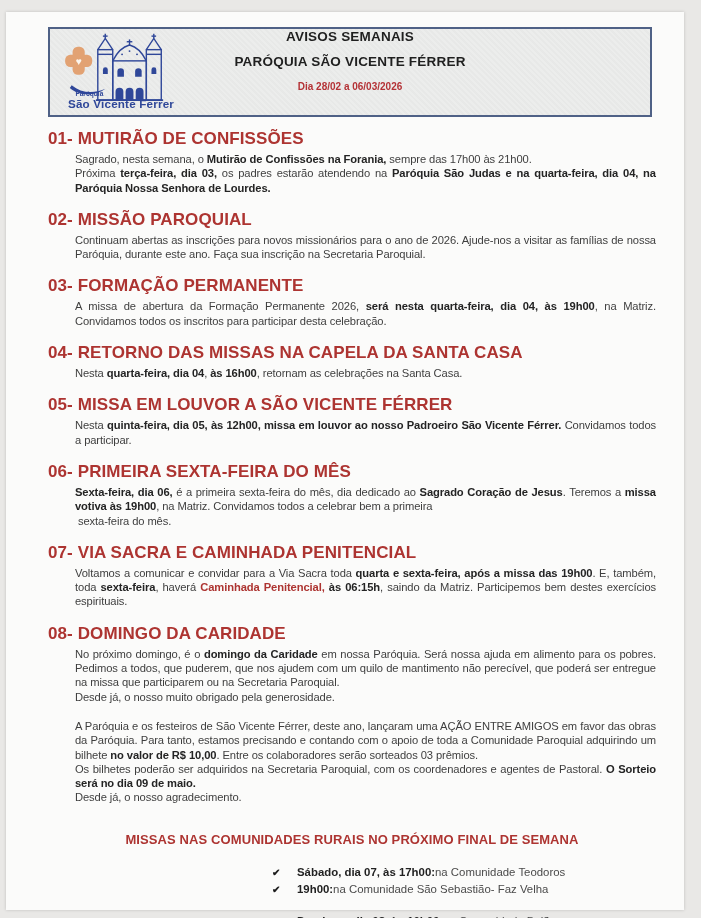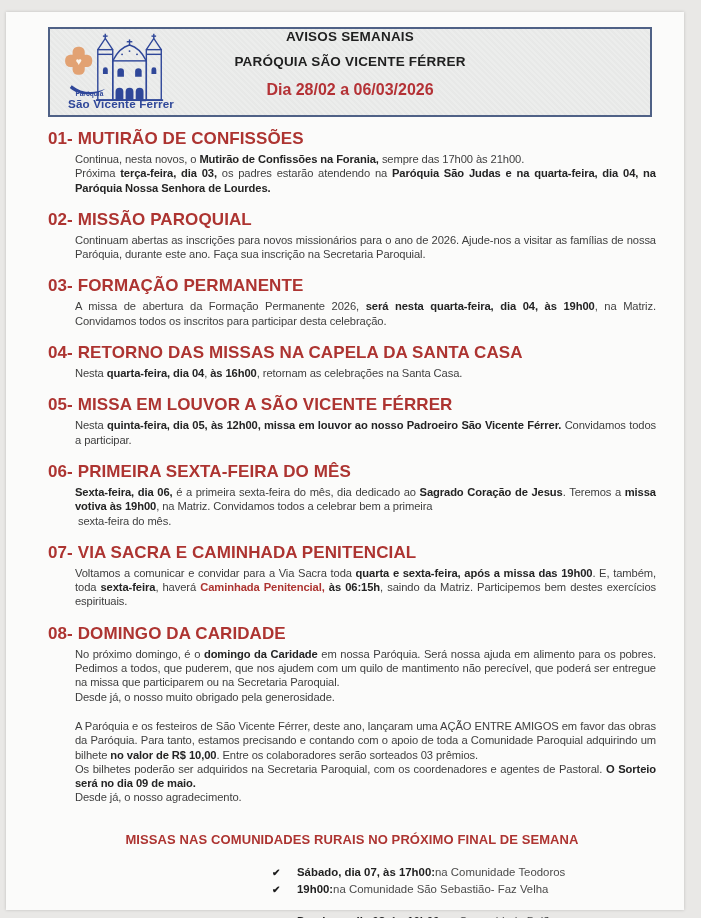--- a/index.html
+++ b/index.html
@@ -24,21 +24,21 @@
     background:
       repeating-linear-gradient(45deg, rgba(160,160,160,.06) 0 2px, rgba(255,255,255,0) 2px 4px),
       #ecedec;
   }
   .logo{position:absolute;left:10px;top:2px;width:126px;height:84px;}
   .titles{
     position:absolute;inset:0;
     display:flex;flex-direction:column;align-items:center;
   }
   .t1{font-size:13.5px;font-weight:700;color:#1f1f1f;letter-spacing:.2px;margin-bottom:10px;}
-  .t-date{font-size:16px;font-weight:700;color:var(--date-red,#b43236);margin-top:2px;}
+  .t-date{font-size:10px;font-weight:700;color:var(--date-red,#b43236);margin-top:2px;}
   
   .content{
     position:absolute;left:0;top:117px;right:0;
     padding:0 28px 0 42px;
   }
   .section{margin-bottom:15px;}
   .section-title{
     font-size:17px;font-weight:700;
     color:var(--accent,#ad3431);
     margin-bottom:3px;letter-spacing:.1px;
@@ -134,21 +134,21 @@
     <div class="titles">
       <div class="t1">AVISOS SEMANAIS</div>
       <div class="t1">PARÓQUIA SÃO VICENTE FÉRRER</div>
       <div class="t-date">Dia 28/02 a 06/03/2026</div>
     </div>
   </div>
 
   <div class="content">
       <div class="section">
         <div class="section-title">01- MUTIRÃO DE CONFISSÕES</div>
-        <div class="para"><span>Continua, nesta novos, o </span><span class="b">Mutirão de Confissões na Forania,</span><span> </span><span class="u">sempre das 17h00 às 21h00.</span></div>
+        <div class="para"><span>Sagrado, nesta semana, o </span><span class="b">Mutirão de Confissões na Forania,</span><span> </span><span class="u">sempre das 17h00 às 21h00.</span></div>
         <div class="para"><span>Próxima </span><span class="b">terça-feira, dia 03,</span><span> os padres estarão atendendo na </span><span class="b">Paróquia São Judas e na quarta-feira, dia 04, na Paróquia Nossa Senhora de Lourdes.</span></div>
       </div>
       <div class="section">
         <div class="section-title">02- MISSÃO PAROQUIAL</div>
         <div class="para"><span>Continuam abertas as inscrições para novos missionários para o ano de 2026. Ajude-nos a visitar as famílias de nossa Paróquia, durante este ano. Faça sua inscrição na Secretaria Paroquial.</span></div>
       </div>
       <div class="section">
         <div class="section-title">03- FORMAÇÃO PERMANENTE</div>
         <div class="para"><span>A missa de abertura da Formação Permanente 2026, </span><span class="b">será nesta quarta-feira, dia 04, às 19h00</span><span>, na Matriz. Convidamos todos os inscritos para participar desta celebração.</span></div>
       </div>

